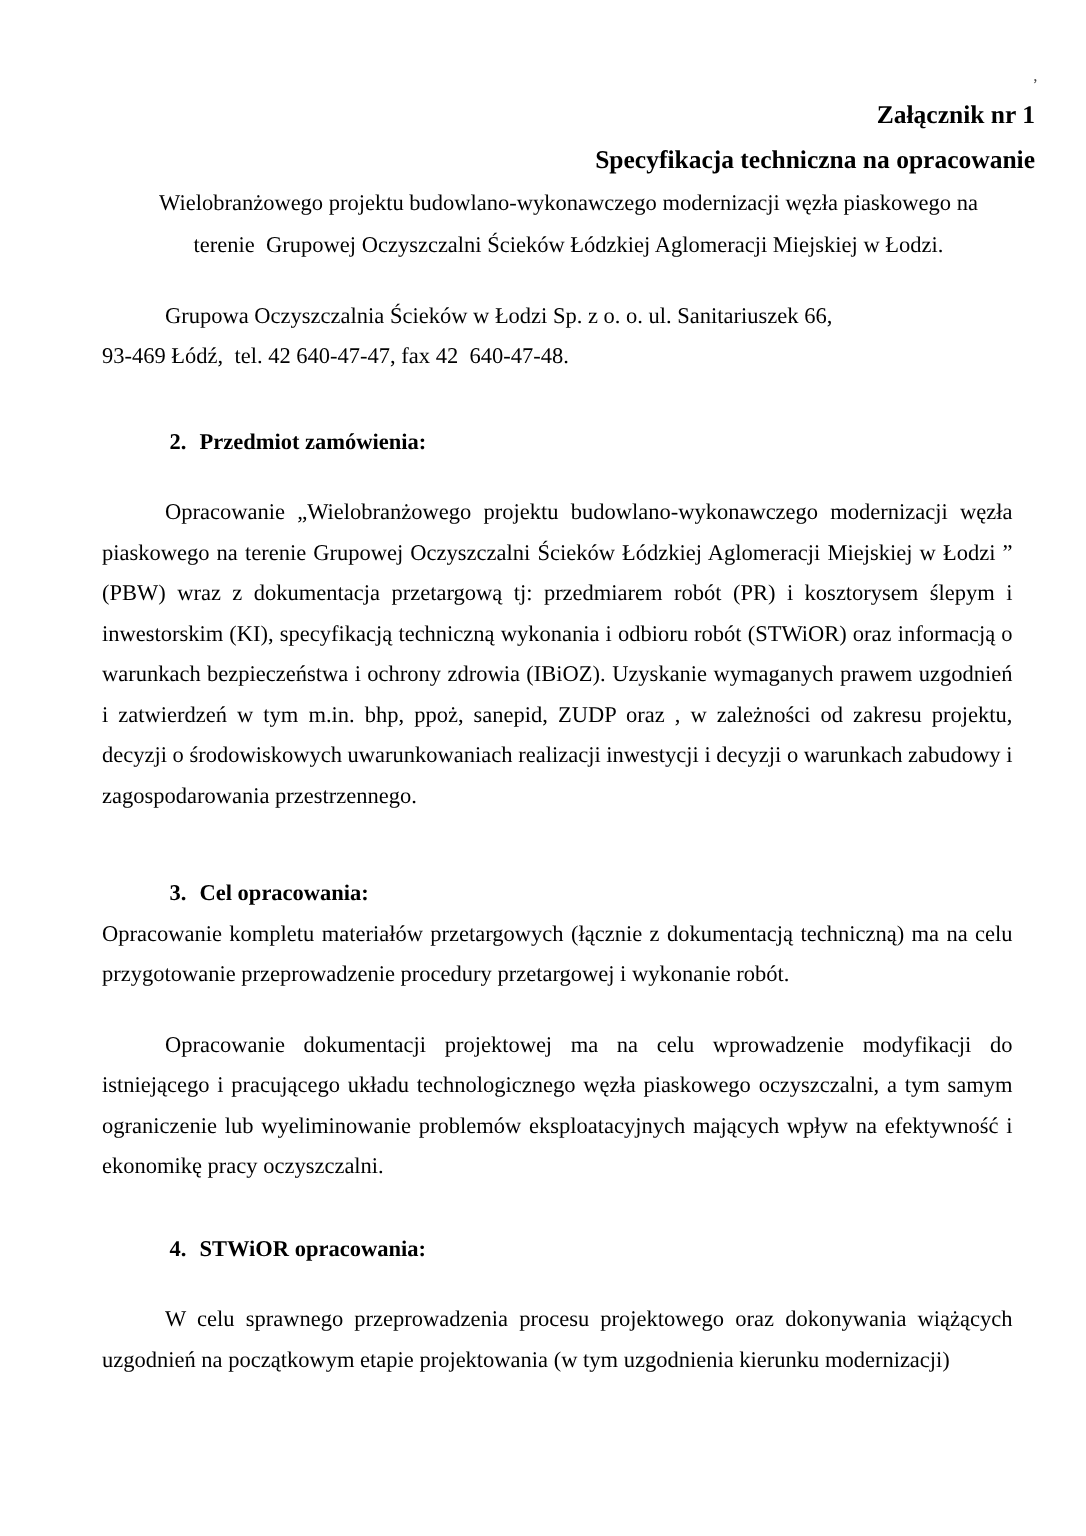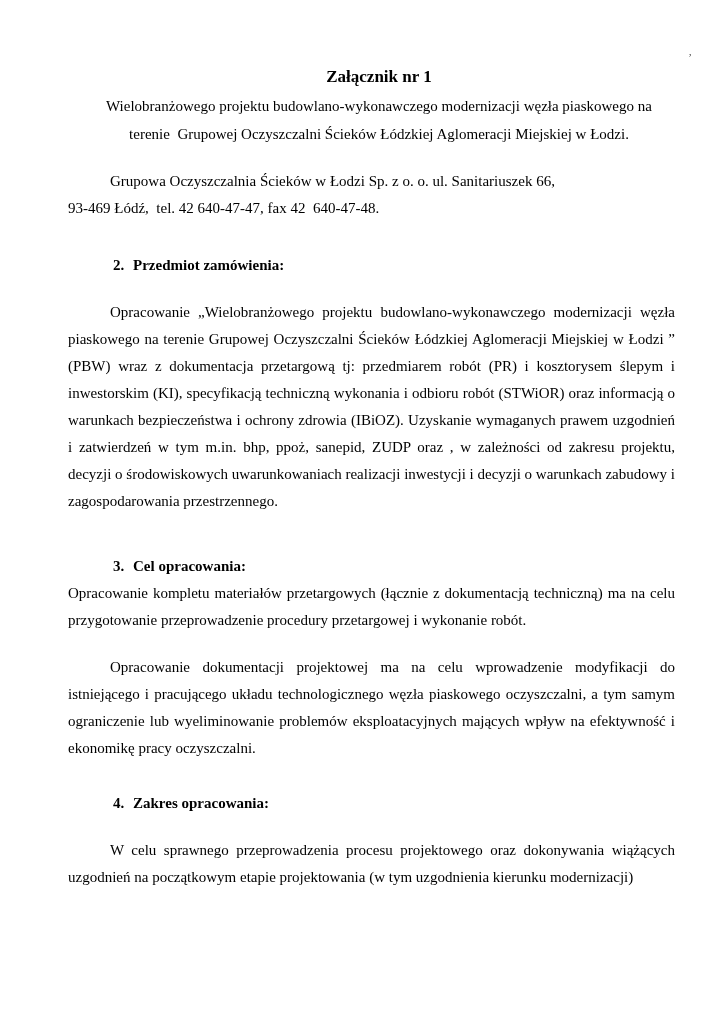--- a/index.html
+++ b/index.html
@@ -21,21 +21,21 @@
   }
   .corner-mark {
     position: absolute;
     top: 52px;
     right: 32px;
     font-size: 11px;
     color: #444444;
     line-height: 1;
   }
   .doc-title {
-    text-align: center;
+    text-align: right;
     font-weight: bold;
     font-size: 17px;
     line-height: 30px;
     white-space: pre-wrap;
   }
   .doc-subtitle {
     text-align: center;
     font-weight: normal;
     font-size: 15px;
     line-height: 28px;
@@ -75,35 +75,36 @@
   }
 </style>
 </head>
 <body>
 
 <div class="page">
 
   <div class="corner-mark">’</div>
 
   <div class="doc-title">Załącznik nr 1</div>
+  <div class="doc-title">Specyfikacja techniczna na opracowanie</div>
   <div class="doc-subtitle">Wielobranżowego projektu budowlano-wykonawczego modernizacji węzła piaskowego na</div>
   <div class="doc-subtitle">terenie  Grupowej Oczyszczalni Ścieków Łódzkiej Aglomeracji Miejskiej w Łodzi.</div>
 
   <div class="addr-line first">Grupowa Oczyszczalnia Ścieków w Łodzi Sp. z o. o. ul. Sanitariuszek 66,</div>
   <div class="addr-line">93-469 Łódź,  tel. 42 640-47-47, fax 42  640-47-48.</div>
 
   <div class="section-heading mt-30">
     <span class="num">2.</span><span>Przedmiot zamówienia:</span>
   </div>
   <p class="para indent">Opracowanie „Wielobranżowego projektu budowlano-wykonawczego modernizacji węzła piaskowego na terenie Grupowej Oczyszczalni Ścieków Łódzkiej Aglomeracji Miejskiej w Łodzi ” (PBW) wraz z dokumentacja przetargową tj: przedmiarem robót (PR) i kosztorysem ślepym i inwestorskim (KI), specyfikacją techniczną wykonania i odbioru robót (STWiOR) oraz informacją o warunkach bezpieczeństwa i ochrony zdrowia (IBiOZ). Uzyskanie wymaganych prawem uzgodnień i zatwierdzeń w tym m.in. bhp, ppoż, sanepid, ZUDP oraz , w zależności od zakresu projektu, decyzji o środowiskowych uwarunkowaniach realizacji inwestycji i decyzji o warunkach zabudowy i zagospodarowania przestrzennego.</p>
 
   <div class="section-heading mt-22">
     <span class="num">3.</span><span>Cel opracowania:</span>
   </div>
   <p class="para no-gap">Opracowanie kompletu materiałów przetargowych (łącznie z dokumentacją techniczną) ma na celu przygotowanie  przeprowadzenie procedury przetargowej i wykonanie robót.</p>
   <p class="para indent">Opracowanie dokumentacji projektowej ma na celu wprowadzenie modyfikacji do istniejącego i pracującego układu technologicznego węzła piaskowego oczyszczalni, a tym samym ograniczenie lub wyeliminowanie problemów eksploatacyjnych mających wpływ na efektywność i ekonomikę pracy oczyszczalni.</p>
 
   <div class="section-heading mt-28">
-    <span class="num">4.</span><span>Zakres opracowania:</span>
+    <span class="num">4.</span><span>STWiOR opracowania:</span>
   </div>
   <p class="para indent">W celu sprawnego przeprowadzenia procesu projektowego oraz dokonywania wiążących uzgodnień na początkowym etapie projektowania (w tym uzgodnienia kierunku modernizacji)</p>
 
 </div>
 
 </body></html>

